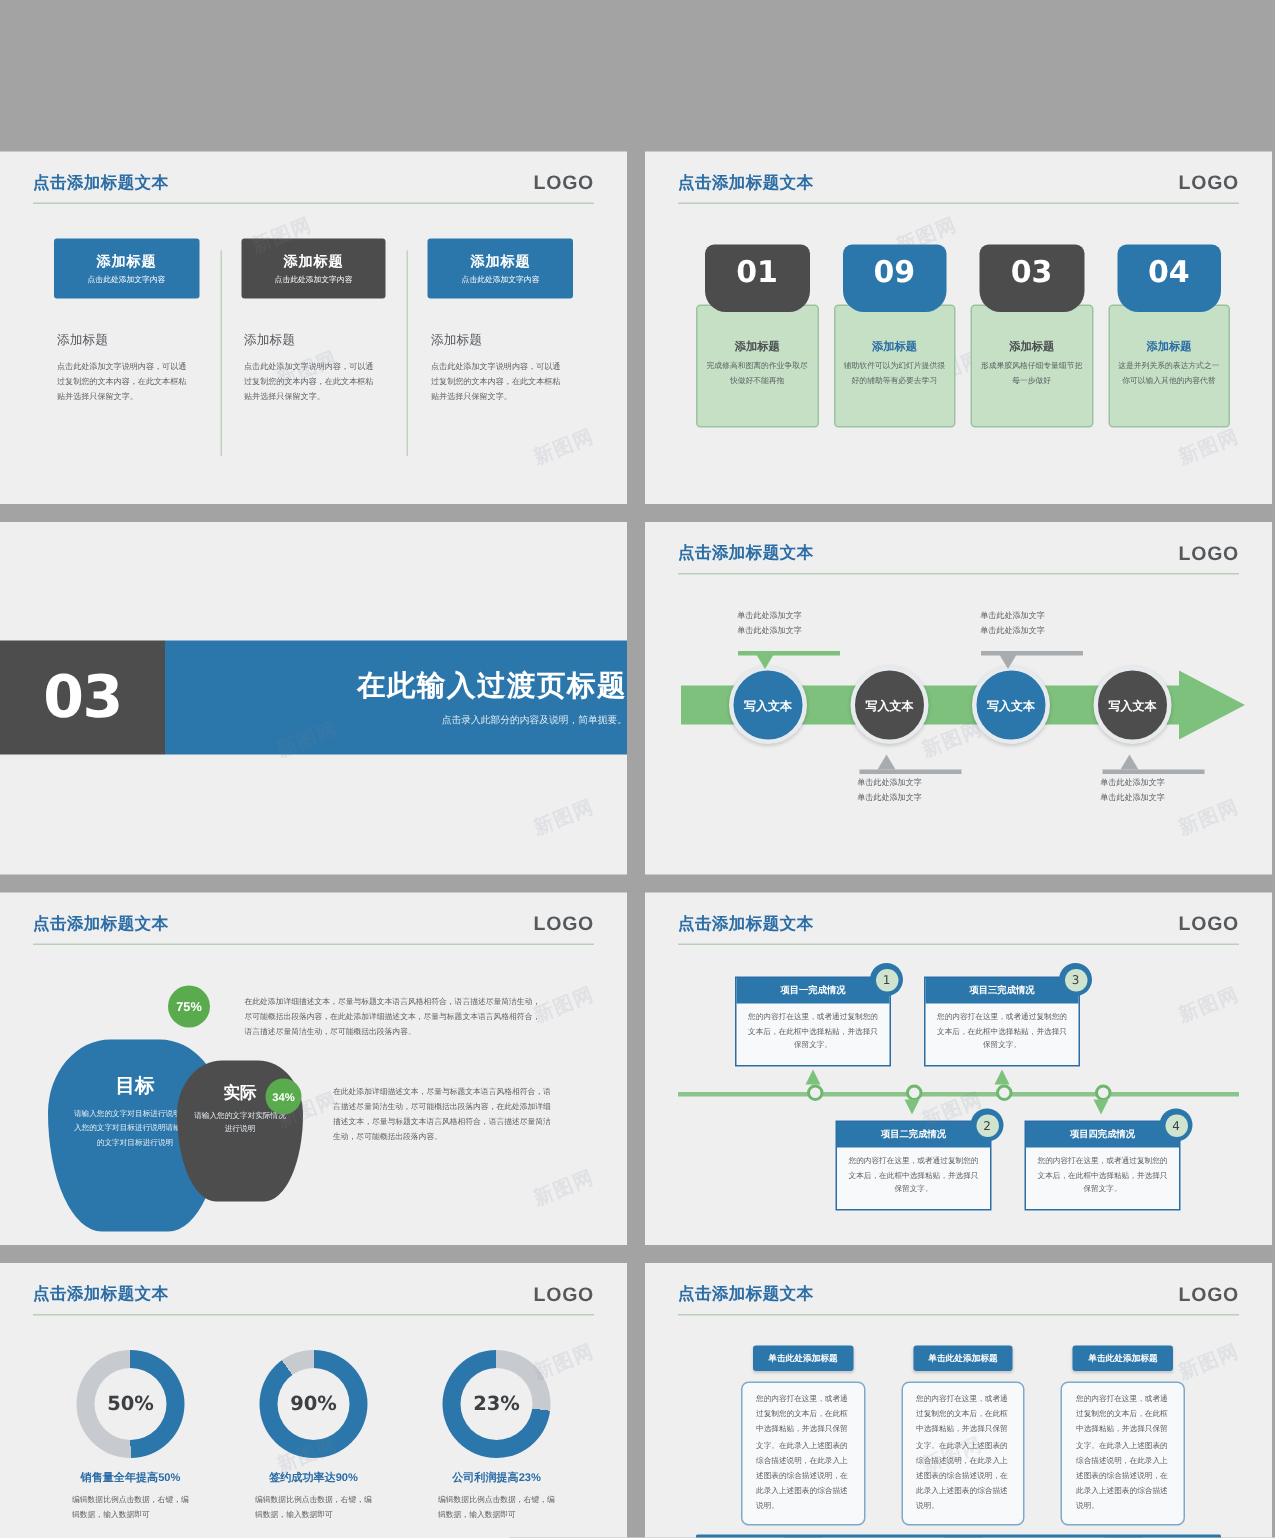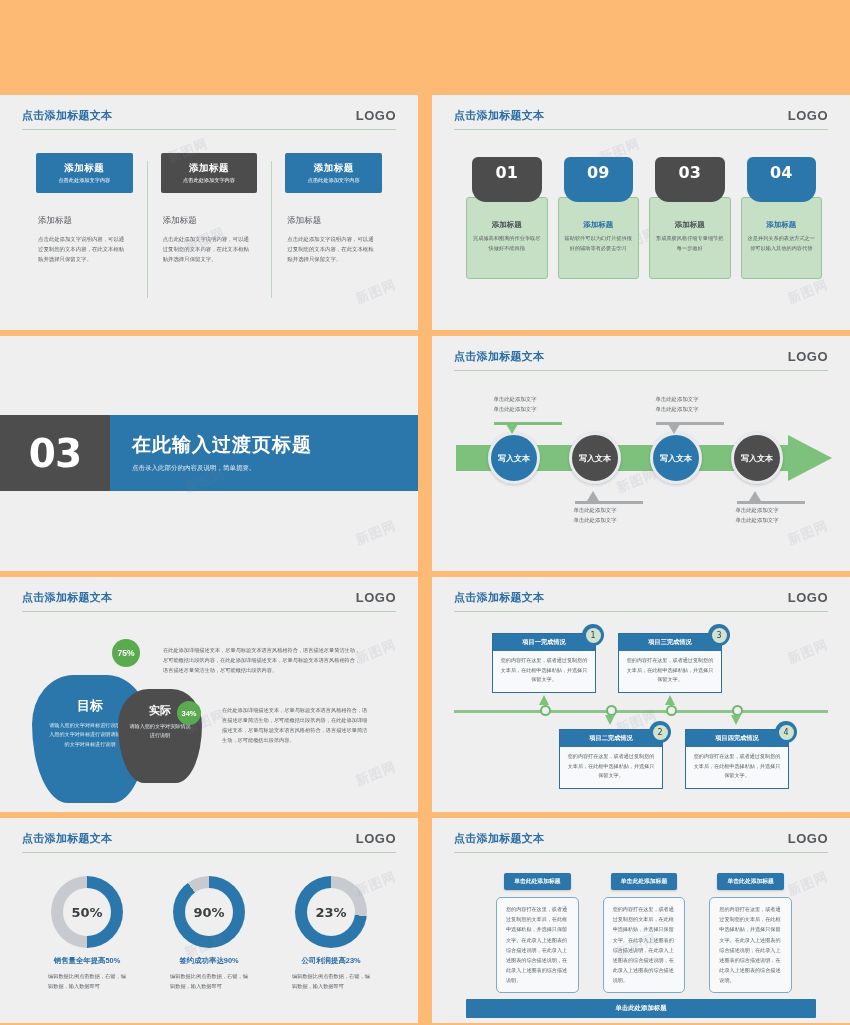--- a/index.html
+++ b/index.html
@@ -10,21 +10,22 @@
     overflow: hidden;
   }
   .grid {
     width: 850px; height: 1025px;
     display: grid;
     grid-template-columns: 418px 418px;
     grid-template-rows: 89px 235px 235px 235px 205px;
     column-gap: 14px;
     row-gap: 6px;
     padding: 0 0 0 0;
-    background: #fdba74;
+    background: #a3a3a3;
+    gap: 12px;
   }
   .slide {
     background: #efeff0;
     position: relative;
     overflow: hidden;
   }
   .slide.clip-top { align-self: end; }
 
   
   .wm {
@@ -115,21 +116,21 @@
   .s3-b { font-size:5.4px; color:#5c6163; line-height:1.85; margin-left:6px; width:90px; }
 
   
   .s4-wrap { position:absolute; left:34px; right:28px; top:62px; display:flex; gap:10px; }
   .s4-item { flex:1; position:relative; padding-top:40px; }
   .s4-num {
     position:absolute; top:0; left:6px; right:6px; height:45px;
     border-radius:6px 6px 14px 14px;
     display:flex; align-items:flex-start; justify-content:center;
     padding-top:6px;
-    color:#fff; font-size:16px; font-weight:bold;
+    color:#fff; font-size:20px; font-weight:bold;
     font-family:"DejaVu Sans", sans-serif;
     z-index:2;
   }
   .s4-num.dark { background:#4c4c4c; }
   .s4-num.blue { background:#2b77ab; }
   .s4-body {
     background:#c6e0c6; border:1px solid #9cc49c; border-radius:3px;
     height:82px; padding:22px 4px 6px;
     text-align:center; position:relative; z-index:1;
   }
@@ -138,21 +139,21 @@
   .s4-body-b { font-size:5.2px; color:#5c6163; line-height:1.85; }
 
   
   .sd-band { position:absolute; left:0; right:0; top:79px; height:76px; display:flex; }
   .sd-num {
     width:110px; background:#4d4d4d; color:#fff;
     display:flex; align-items:center; justify-content:center;
     font-size:39px; font-weight:bold; font-family:"DejaVu Sans", sans-serif;
     letter-spacing:-1px;
   }
-  .sd-txt { flex:1; background:#2b77ab; padding:17px 0 16px 22px; }
+  .sd-txt { flex:1; background:#2b77ab; padding:17px 0 16px 22px;text-align:right; }
   .sd-txt-t { font-size:19px; font-weight:bold; color:#fff; letter-spacing:1px; }
   .sd-txt-s { font-size:6.5px; color:#e3ecf3; margin-top:6px; }
 
   
   .ap-arrow { position:absolute; left:24px; top:109px; height:26px; right:18px; }
   .ap-bar { position:absolute; left:0; top:0; height:26px; right:44px; background:#7dc17d; }
   .ap-tip {
     position:absolute; right:0; top:-10px;
     width:0;height:0;
     border-left:44px solid #7dc17d;

